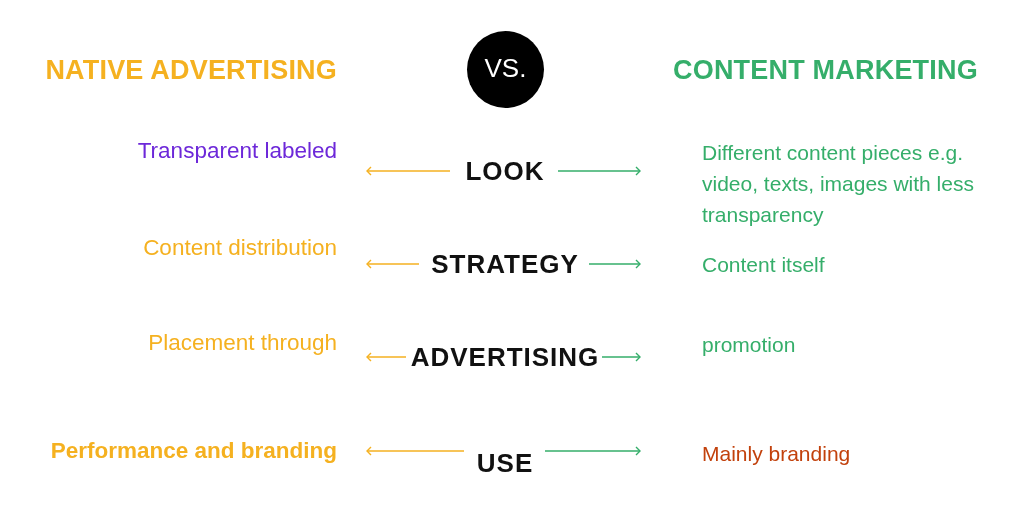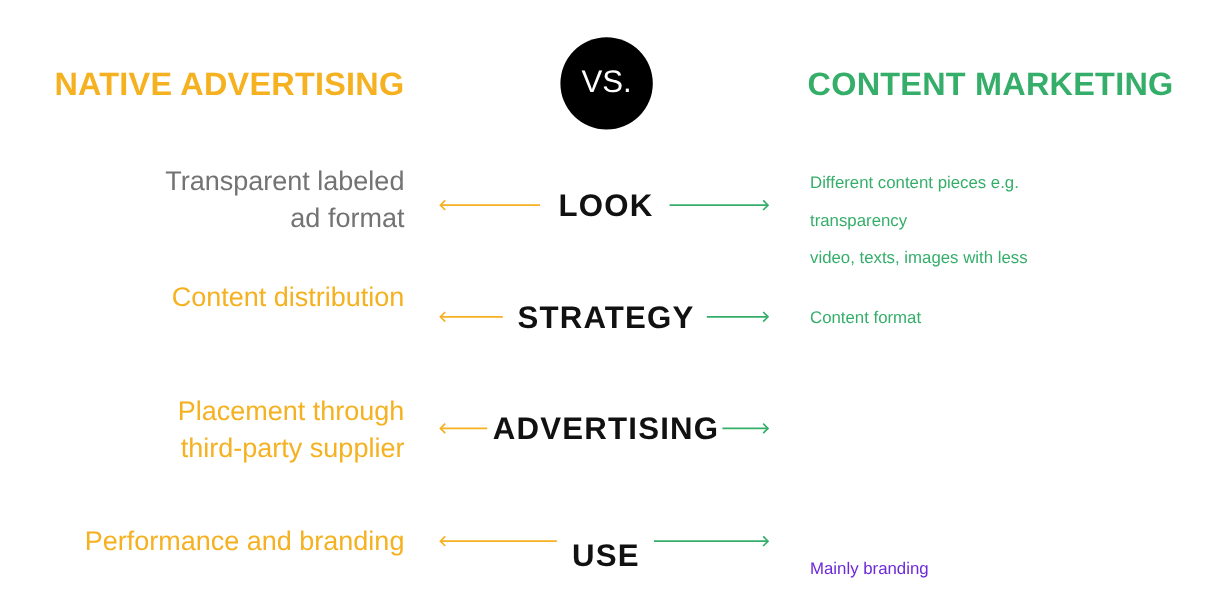--- a/index.html
+++ b/index.html
@@ -18,60 +18,59 @@
       background: #000; display: flex; align-items: center; justify-content: center;
     }
     .vs-text { color: #fff; font-size: 26px; font-weight: normal; letter-spacing: 0px; margin-top: -2px; }
 
     .row { position: absolute; left: 0; width: 1024px; }
     .left-text {
       position: absolute; right: calc(1024px - 337px); text-align: right; font-size: 22.5px; line-height: 31px;
       white-space: nowrap;
     }
     .right-text {
-      position: absolute; left: 675px; font-size: 14px; line-height: 31px; white-space: nowrap;
+      position: absolute; left: 702px; font-size: 21px; line-height: 31px; white-space: nowrap;
     }
     .center-label {
       position: absolute; transform: translateX(-50%); font-size: 26px; font-weight: bold; color: #111;
       letter-spacing: 1px; line-height: 30px; white-space: nowrap;
     }
     .arrow { position: absolute; height: 10px; }
     .arrow svg { display: block; width: 100%; height: 10px; overflow: visible; }
   </style>
 </head>
 <body>
 
 <div class="header-left" style="color: rgb(245, 177, 32);">NATIVE ADVERTISING</div>
 <div class="vs-circle" style="background: rgb(0, 0, 0);">
   <span class="vs-text" style="color: rgb(255, 255, 255);">VS.</span>
 </div>
 <div class="header-right" style="color: rgb(53, 174, 106);">CONTENT MARKETING</div>
 
 <div class="row">
-  <div class="left-text" style="top: 135px; color: #737373;">
+  <div class="left-text" style="top: 135px; color: #6d28d9;">
     <div>Transparent labeled</div>
-    <div>ad format</div>
   </div>
   <div class="arrow" style="left:366px; top:166px; width:84px;">
     <svg viewBox="0 0 84 10" preserveAspectRatio="none">
         <line x1="1" y1="5" x2="84" y2="5" stroke="#F5B120" stroke-width="1.4"></line>
         <polyline points="5,1 1,5 5,9" fill="none" stroke="#F5B120" stroke-width="1.4"></polyline>
       </svg>
   </div>
   <div class="center-label" style="left: 505px; top: 156px; color: rgb(17, 17, 17);">LOOK</div>
   <div class="arrow" style="left:558px; top:166px; width:83px;">
     <svg viewBox="0 0 83 10" preserveAspectRatio="none">
         <line x1="0" y1="5" x2="82" y2="5" stroke="#35AE6A" stroke-width="1.4"></line>
         <polyline points="78,1 82,5 78,9" fill="none" stroke="#35AE6A" stroke-width="1.4"></polyline>
       </svg>
   </div>
   <div class="right-text" style="top: 137px; color: rgb(53, 174, 106);">
     <div>Different content pieces e.g.</div>
+    <div>video, texts, images with less</div>
     <div>transparency</div>
-    <div>video, texts, images with less</div>
   </div>
 </div>
 
 <div class="row">
   <div class="left-text" style="top: 232px; color: rgb(245, 177, 32);">
     <div>Content distribution</div>
   </div>
   <div class="arrow" style="left:366px; top:259px; width:53px;">
     <svg viewBox="0 0 53 10" preserveAspectRatio="none">
         <line x1="1" y1="5" x2="53" y2="5" stroke="#F5B120" stroke-width="1.4"></line>
@@ -79,59 +78,59 @@
       </svg>
   </div>
   <div class="center-label" style="left: 505px; top: 249px; color: rgb(17, 17, 17);">STRATEGY</div>
   <div class="arrow" style="left:589px; top:259px; width:52px;">
     <svg viewBox="0 0 52 10" preserveAspectRatio="none">
         <line x1="0" y1="5" x2="51" y2="5" stroke="#35AE6A" stroke-width="1.4"></line>
         <polyline points="47,1 51,5 47,9" fill="none" stroke="#35AE6A" stroke-width="1.4"></polyline>
       </svg>
   </div>
   <div class="right-text" style="top: 249px; color: rgb(53, 174, 106);">
-    <div>Content format</div>
+    <div>Content itself</div>
   </div>
 </div>
 
 <div class="row">
   <div class="left-text" style="top: 327px; color: rgb(245, 177, 32);">
     <div>Placement through</div>
-    <div>third-party supplier</div>
   </div>
   <div class="arrow" style="left:366px; top:352px; width:40px;">
     <svg viewBox="0 0 40 10" preserveAspectRatio="none">
         <line x1="1" y1="5" x2="40" y2="5" stroke="#F5B120" stroke-width="1.4"></line>
         <polyline points="5,1 1,5 5,9" fill="none" stroke="#F5B120" stroke-width="1.4"></polyline>
       </svg>
   </div>
   <div class="center-label" style="left: 505px; top: 342px; color: rgb(17, 17, 17);">ADVERTISING</div>
   <div class="arrow" style="left:602px; top:352px; width:39px;">
     <svg viewBox="0 0 39 10" preserveAspectRatio="none">
         <line x1="0" y1="5" x2="38" y2="5" stroke="#35AE6A" stroke-width="1.4"></line>
         <polyline points="34,1 38,5 34,9" fill="none" stroke="#35AE6A" stroke-width="1.4"></polyline>
       </svg>
   </div>
   <div class="right-text" style="top: 329px; color: rgb(53, 174, 106);">
+    <div>promotion</div>
   </div>
 </div>
 
 <div class="row">
-  <div class="left-text" style="top: 435px; color: rgb(245, 177, 32);">
+  <div class="left-text" style="top: 435px; color: rgb(245, 177, 32); font-weight: bold;">
     <div>Performance and branding</div>
   </div>
   <div class="arrow" style="left:366px; top:446px; width:98px;">
     <svg viewBox="0 0 98 10" preserveAspectRatio="none">
         <line x1="1" y1="5" x2="98" y2="5" stroke="#F5B120" stroke-width="1.4"></line>
         <polyline points="5,1 1,5 5,9" fill="none" stroke="#F5B120" stroke-width="1.4"></polyline>
       </svg>
   </div>
   <div class="center-label" style="left: 505px; top: 436px; color: rgb(17, 17, 17); margin-top: 12px;">USE</div>
   <div class="arrow" style="left:545px; top:446px; width:96px;">
     <svg viewBox="0 0 96 10" preserveAspectRatio="none">
         <line x1="0" y1="5" x2="95" y2="5" stroke="#35AE6A" stroke-width="1.4"></line>
         <polyline points="91,1 95,5 91,9" fill="none" stroke="#35AE6A" stroke-width="1.4"></polyline>
       </svg>
   </div>
-  <div class="right-text" style="top: 438px; color: #6d28d9; margin-top: 20px;">
+  <div class="right-text" style="top: 438px; color: #c2410c;">
     <div>Mainly branding</div>
   </div>
 </div>
 
 </body></html>

